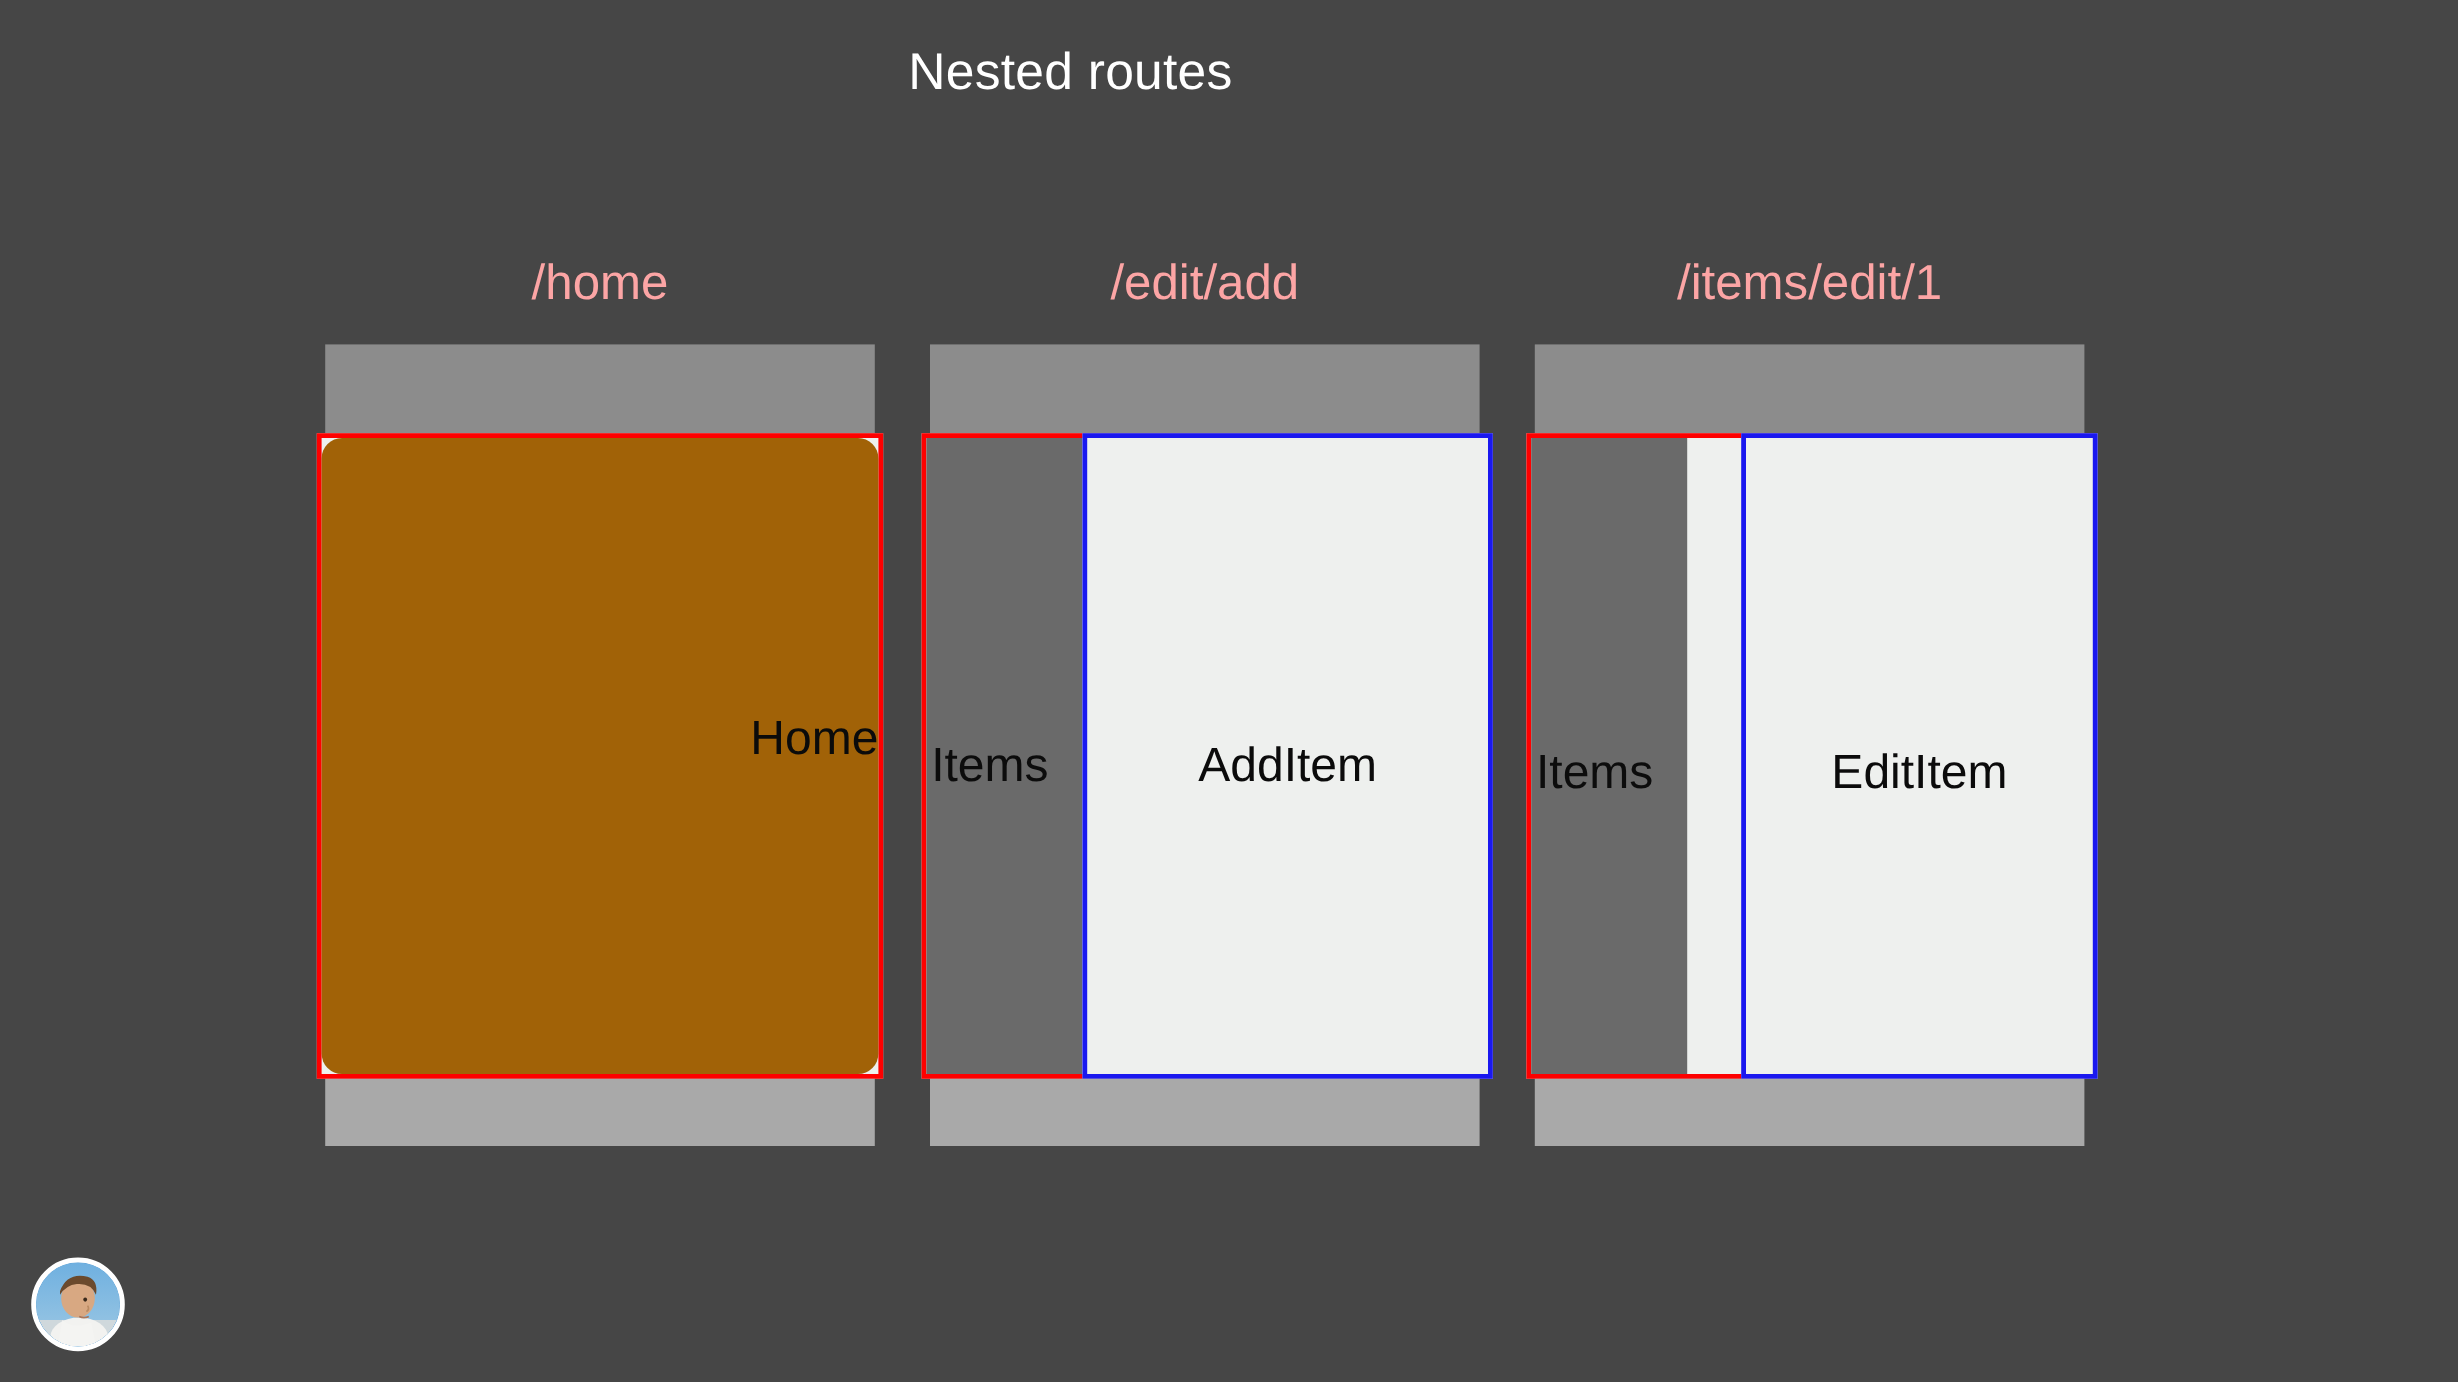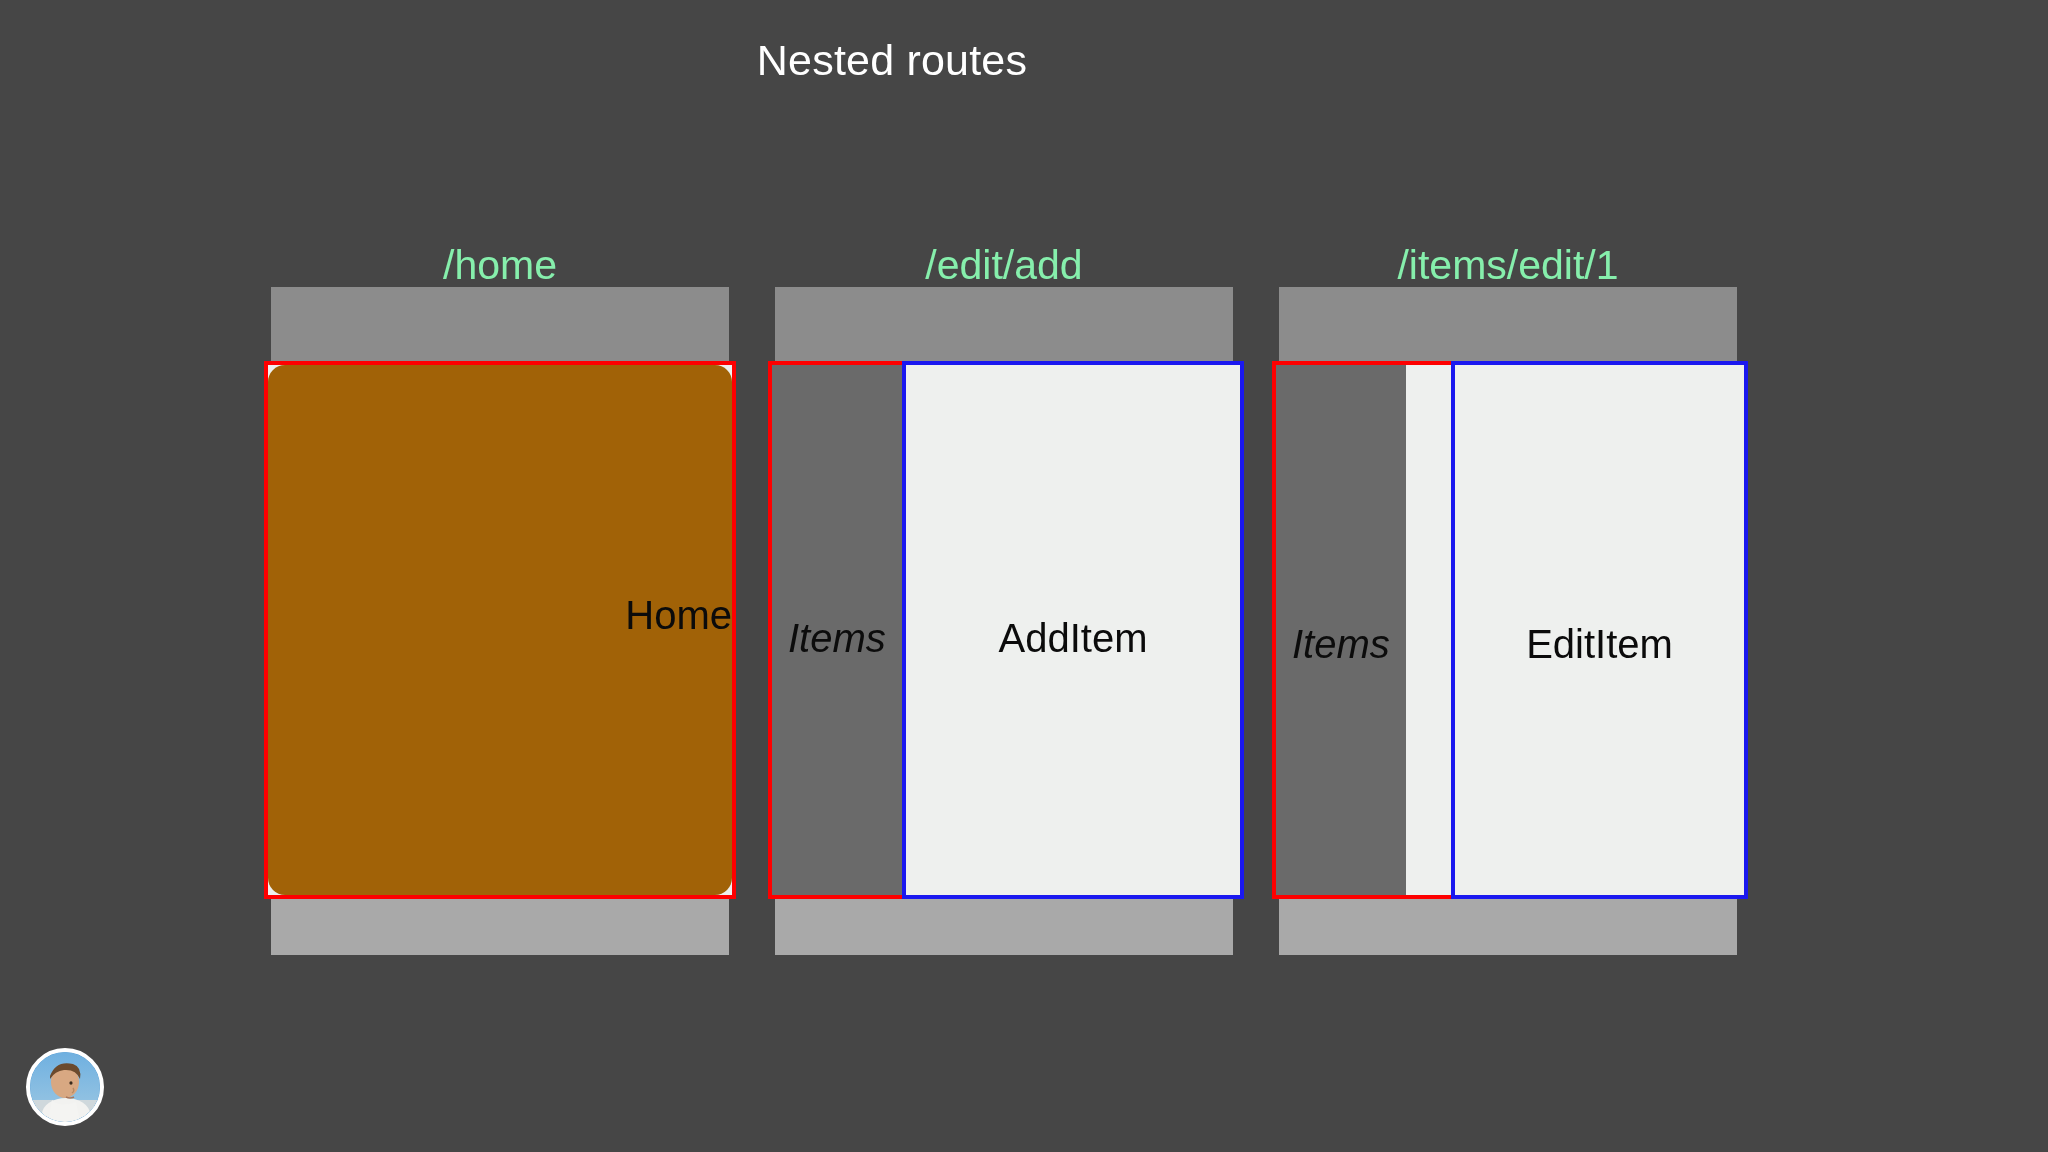--- a/index.html
+++ b/index.html
@@ -46,26 +46,25 @@
   .column.col-0 { left: 0px; }
   .column.col-1 { left: 504px; }
   .column.col-2 { left: 1008px; }
 
   .route-label {
     position: absolute;
     left: 0;
     top: 0;
     width: 100%;
     text-align: center;
-    color: #86efac;
+    color: #fca5a5;
     font-size: 41px;
     font-weight: 400;
     line-height: 1;
     white-space: nowrap;
-    margin-top: 30px;
   }
 
   
   .frame {
     position: absolute;
     left: 0;
     top: 72px;
     width: 458px;
     height: 668px;
   }
@@ -135,21 +134,21 @@
     justify-content: center;
   }
 
   .pane-label {
     color: #0b0b0b;
     font-size: 40px;
     font-weight: 400;
     white-space: nowrap;
   }
   .pane-label.on-dark { color: #0c0c0c; }
-  .pane-label.parent-label { padding-left: 16px; font-style: italic; }
+  .pane-label.parent-label { padding-left: 4px; }
 
   
   .col-1 .pane-parent { width: 130px; }
   .col-1 .pane-child  { left: 130px; right: -8px; }
 
   .col-2 .pane-parent { width: 130px; }
   .col-2 .pane-child  { left: 144px; right: -8px; margin-left: 31px; }
 
   .col-1 .pane-label.parent-label { font-size: 40px; }
   .col-2 .pane-label.parent-label { font-size: 40px; }

